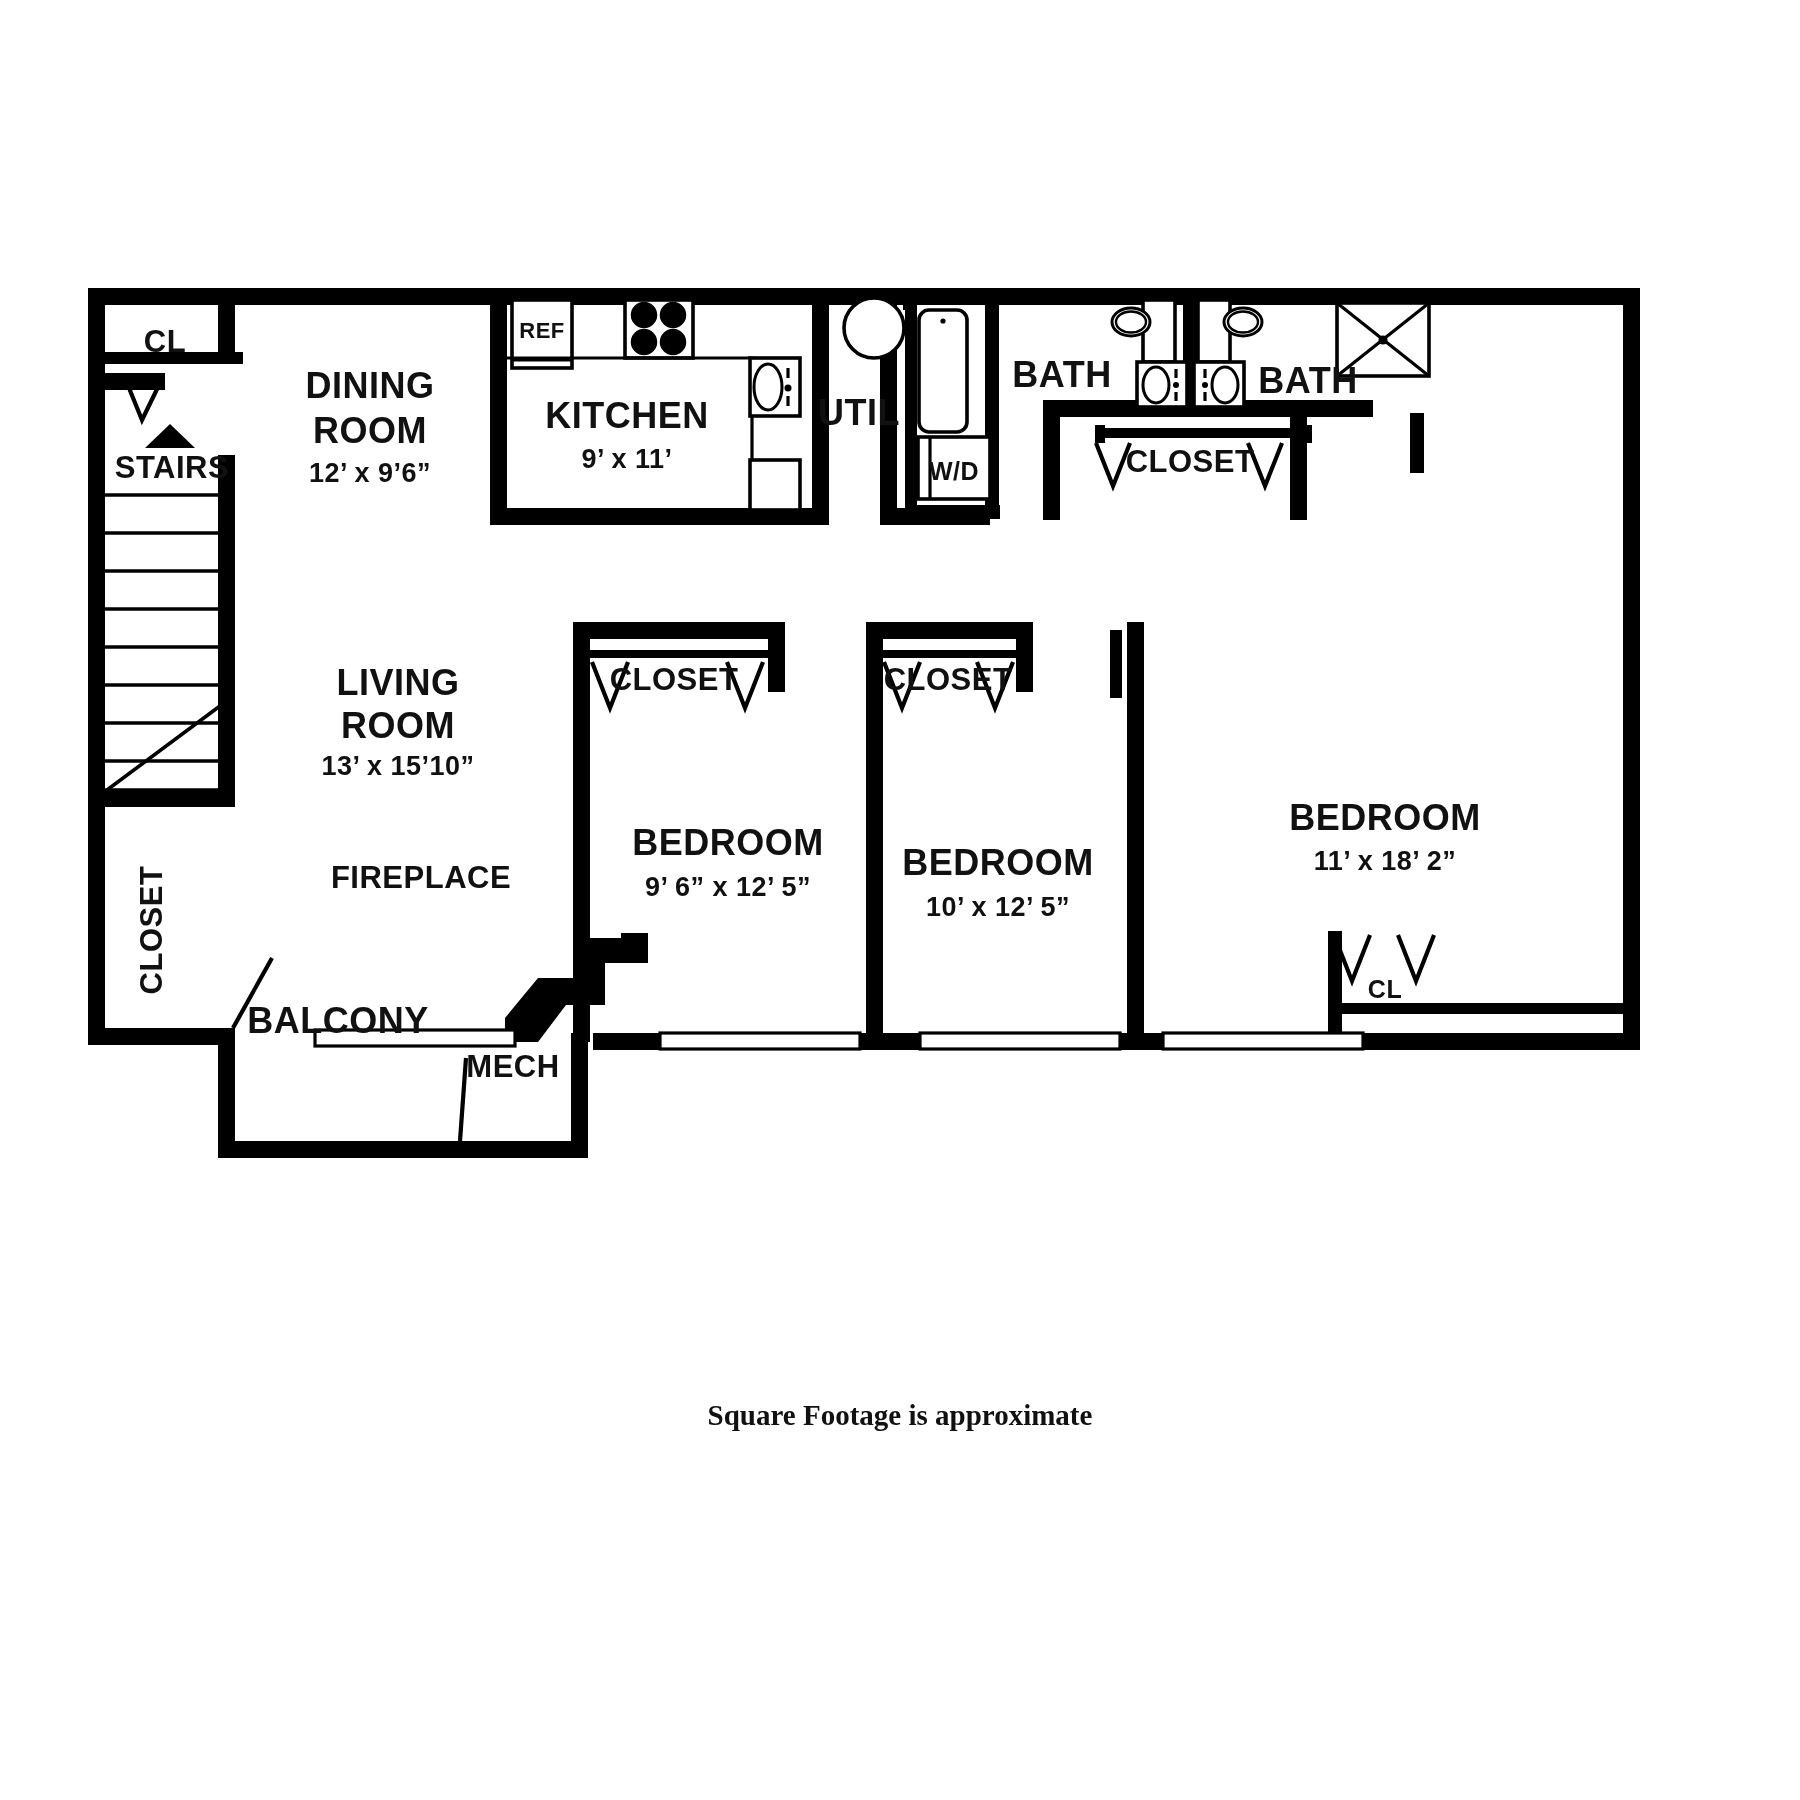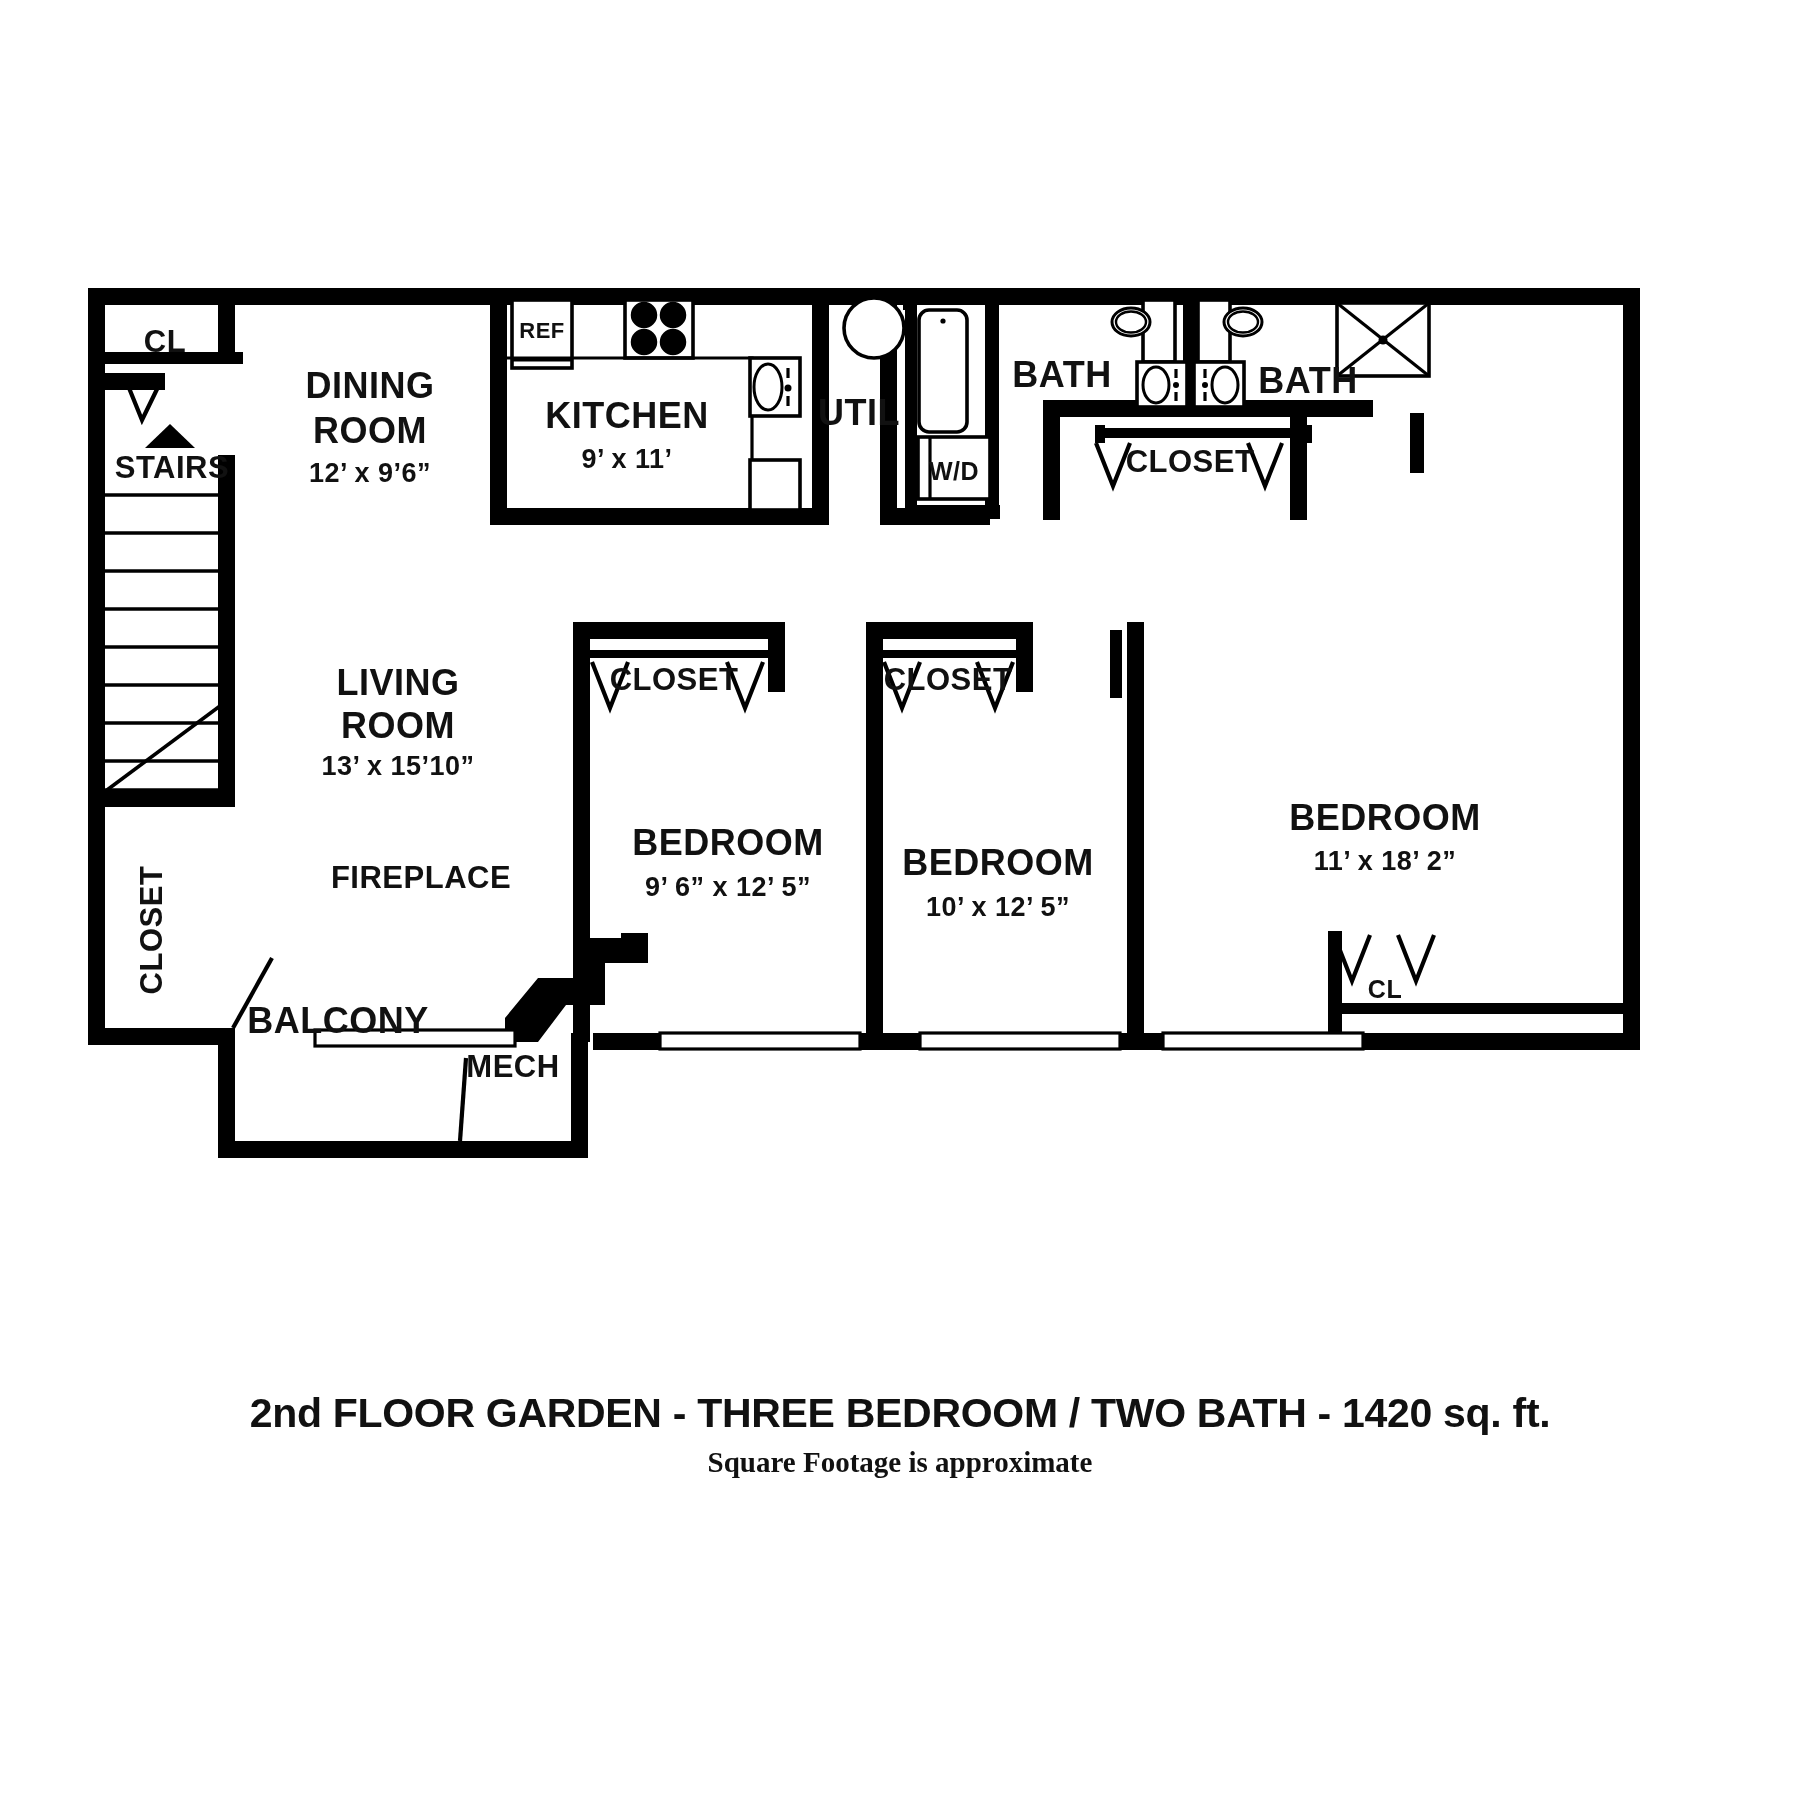--- a/index.html
+++ b/index.html
@@ -338,17 +338,16 @@
     <text class="rlabel big" x="1385" y="830">BEDROOM</text>
     <text class="rlabel dim" x="1385" y="870">11’ x 18’ 2”</text>
     <text class="rlabel small" x="1385" y="998">CL</text>
 
     <text class="rlabel tiny" x="542" y="338">REF</text>
     <text class="rlabel small" x="954" y="480">W/D</text>
 
   </svg>
 
   <div class="caption-wrap">
-    <div class="caption-main">2nd FLOOR GARDEN - THREE BEDROOM / TWO BATH - 1420 sq. ft.</div>
     <div class="caption-sub">Square Footage is approximate</div>
   </div>
 
 </div>
 
 </body></html>

